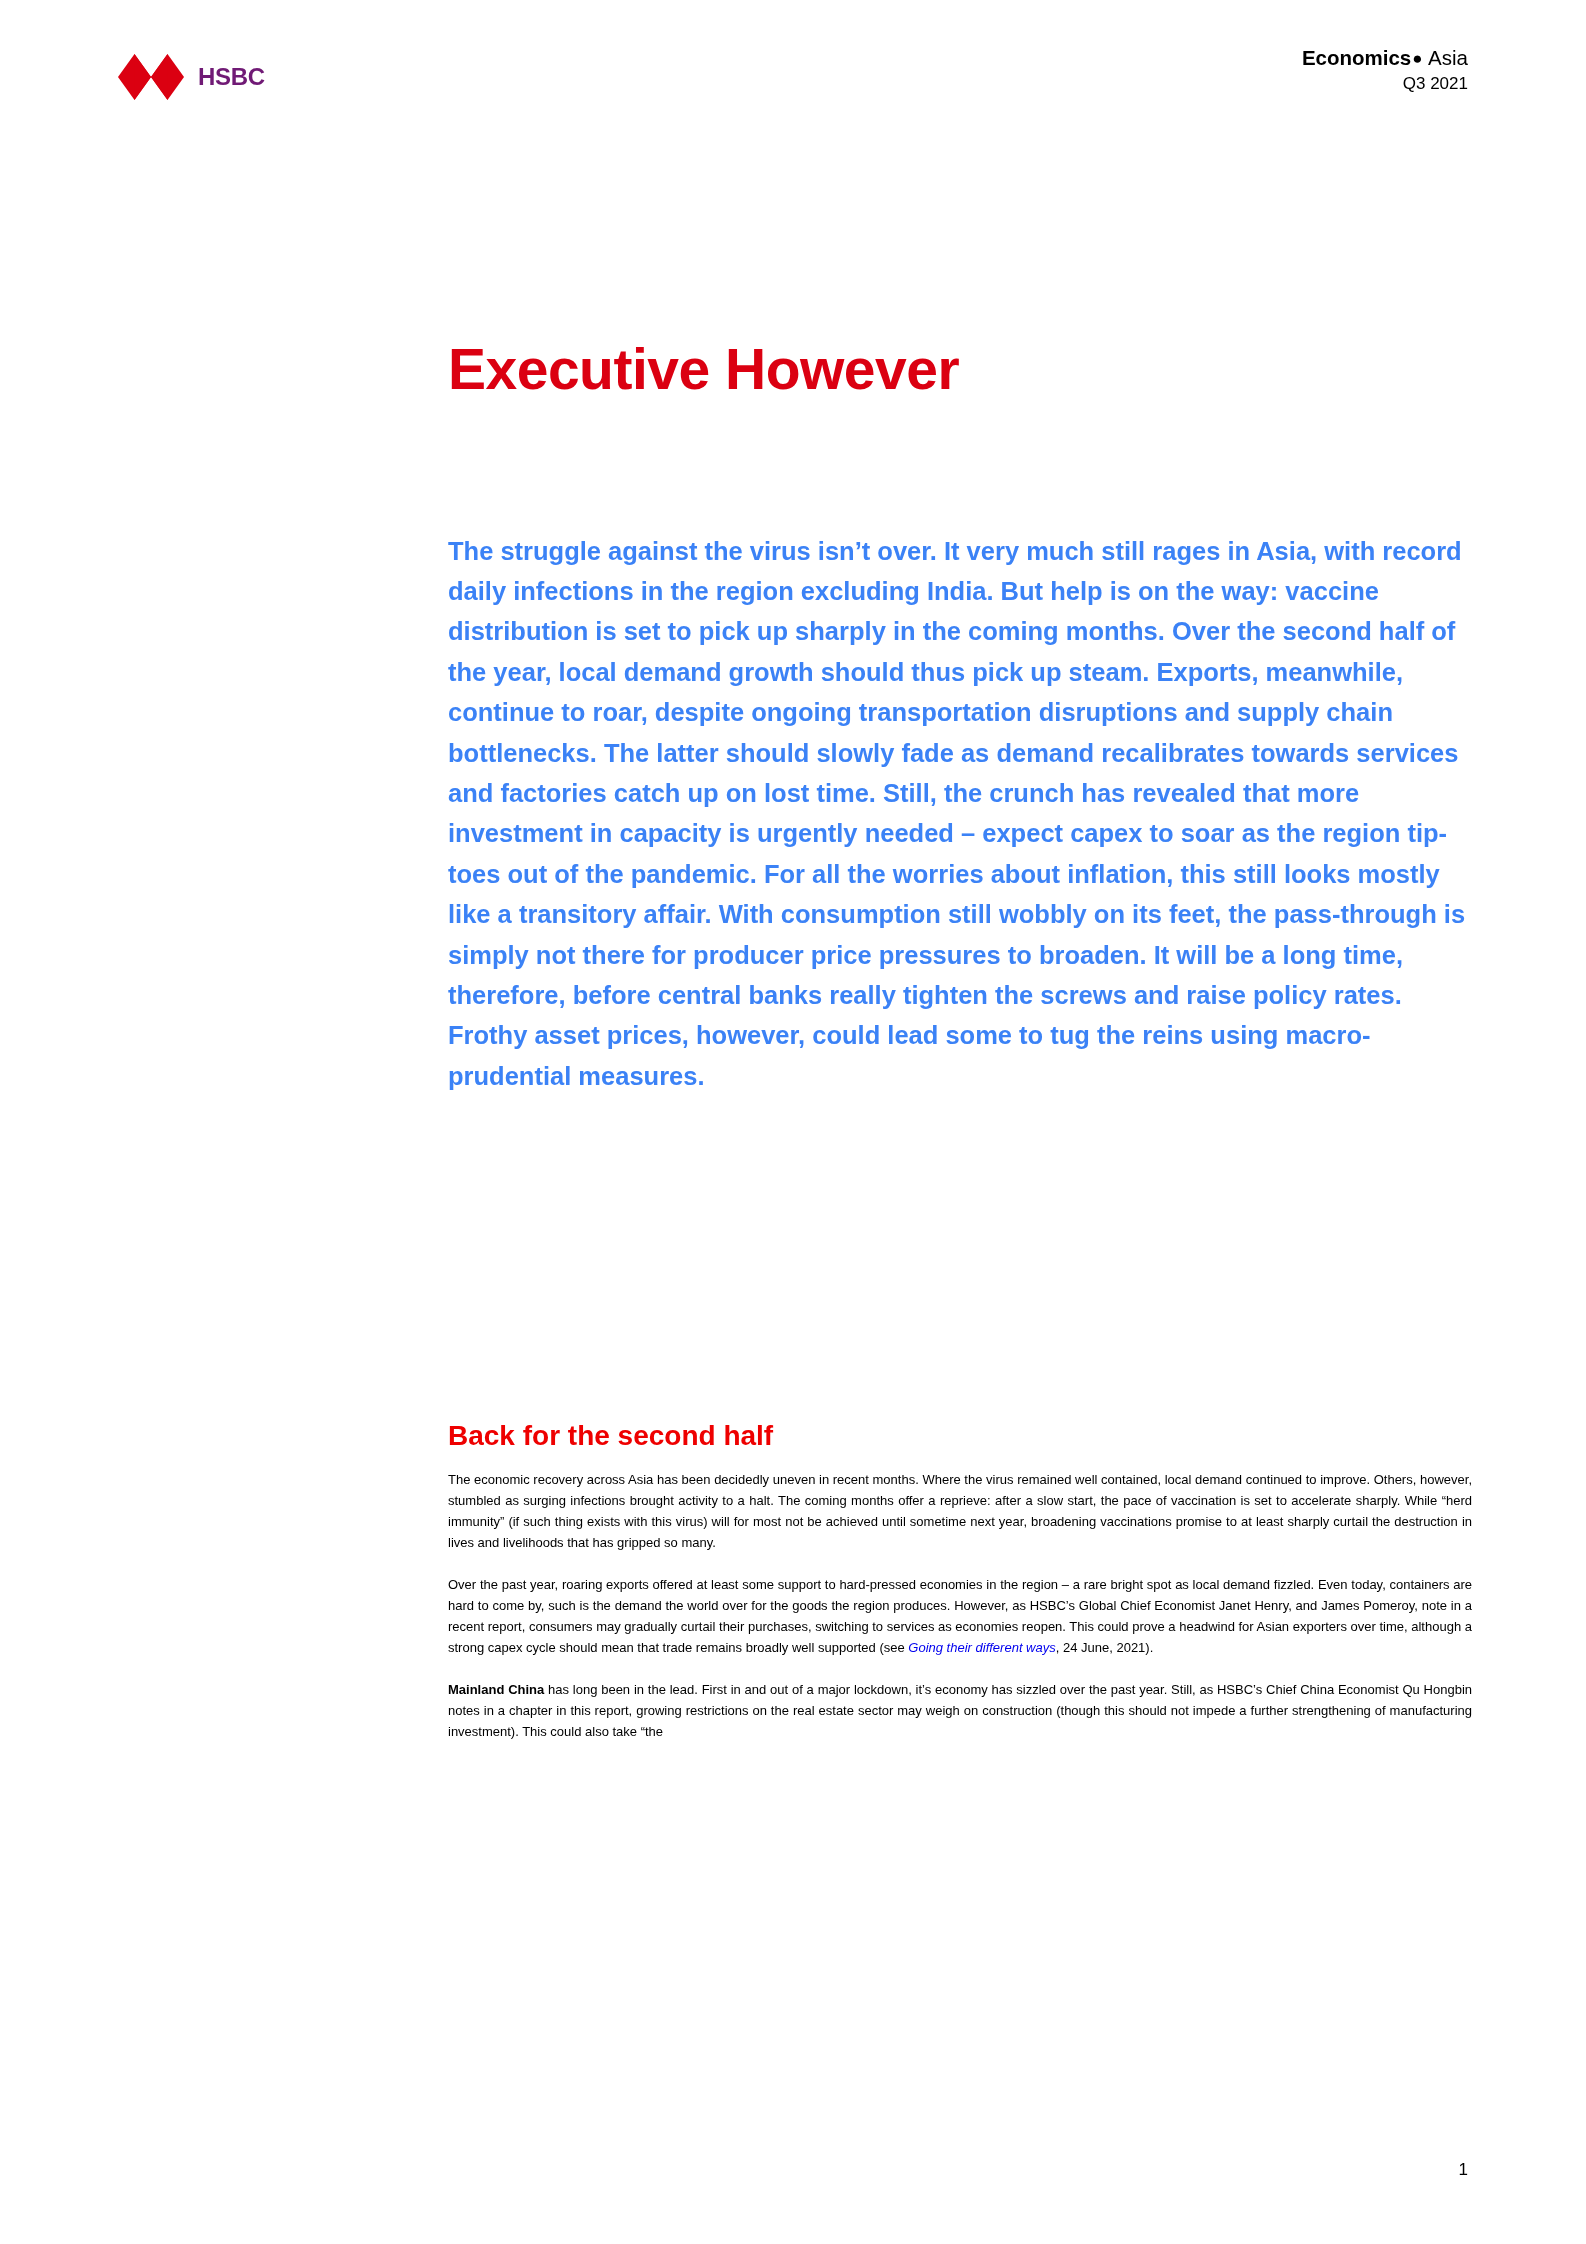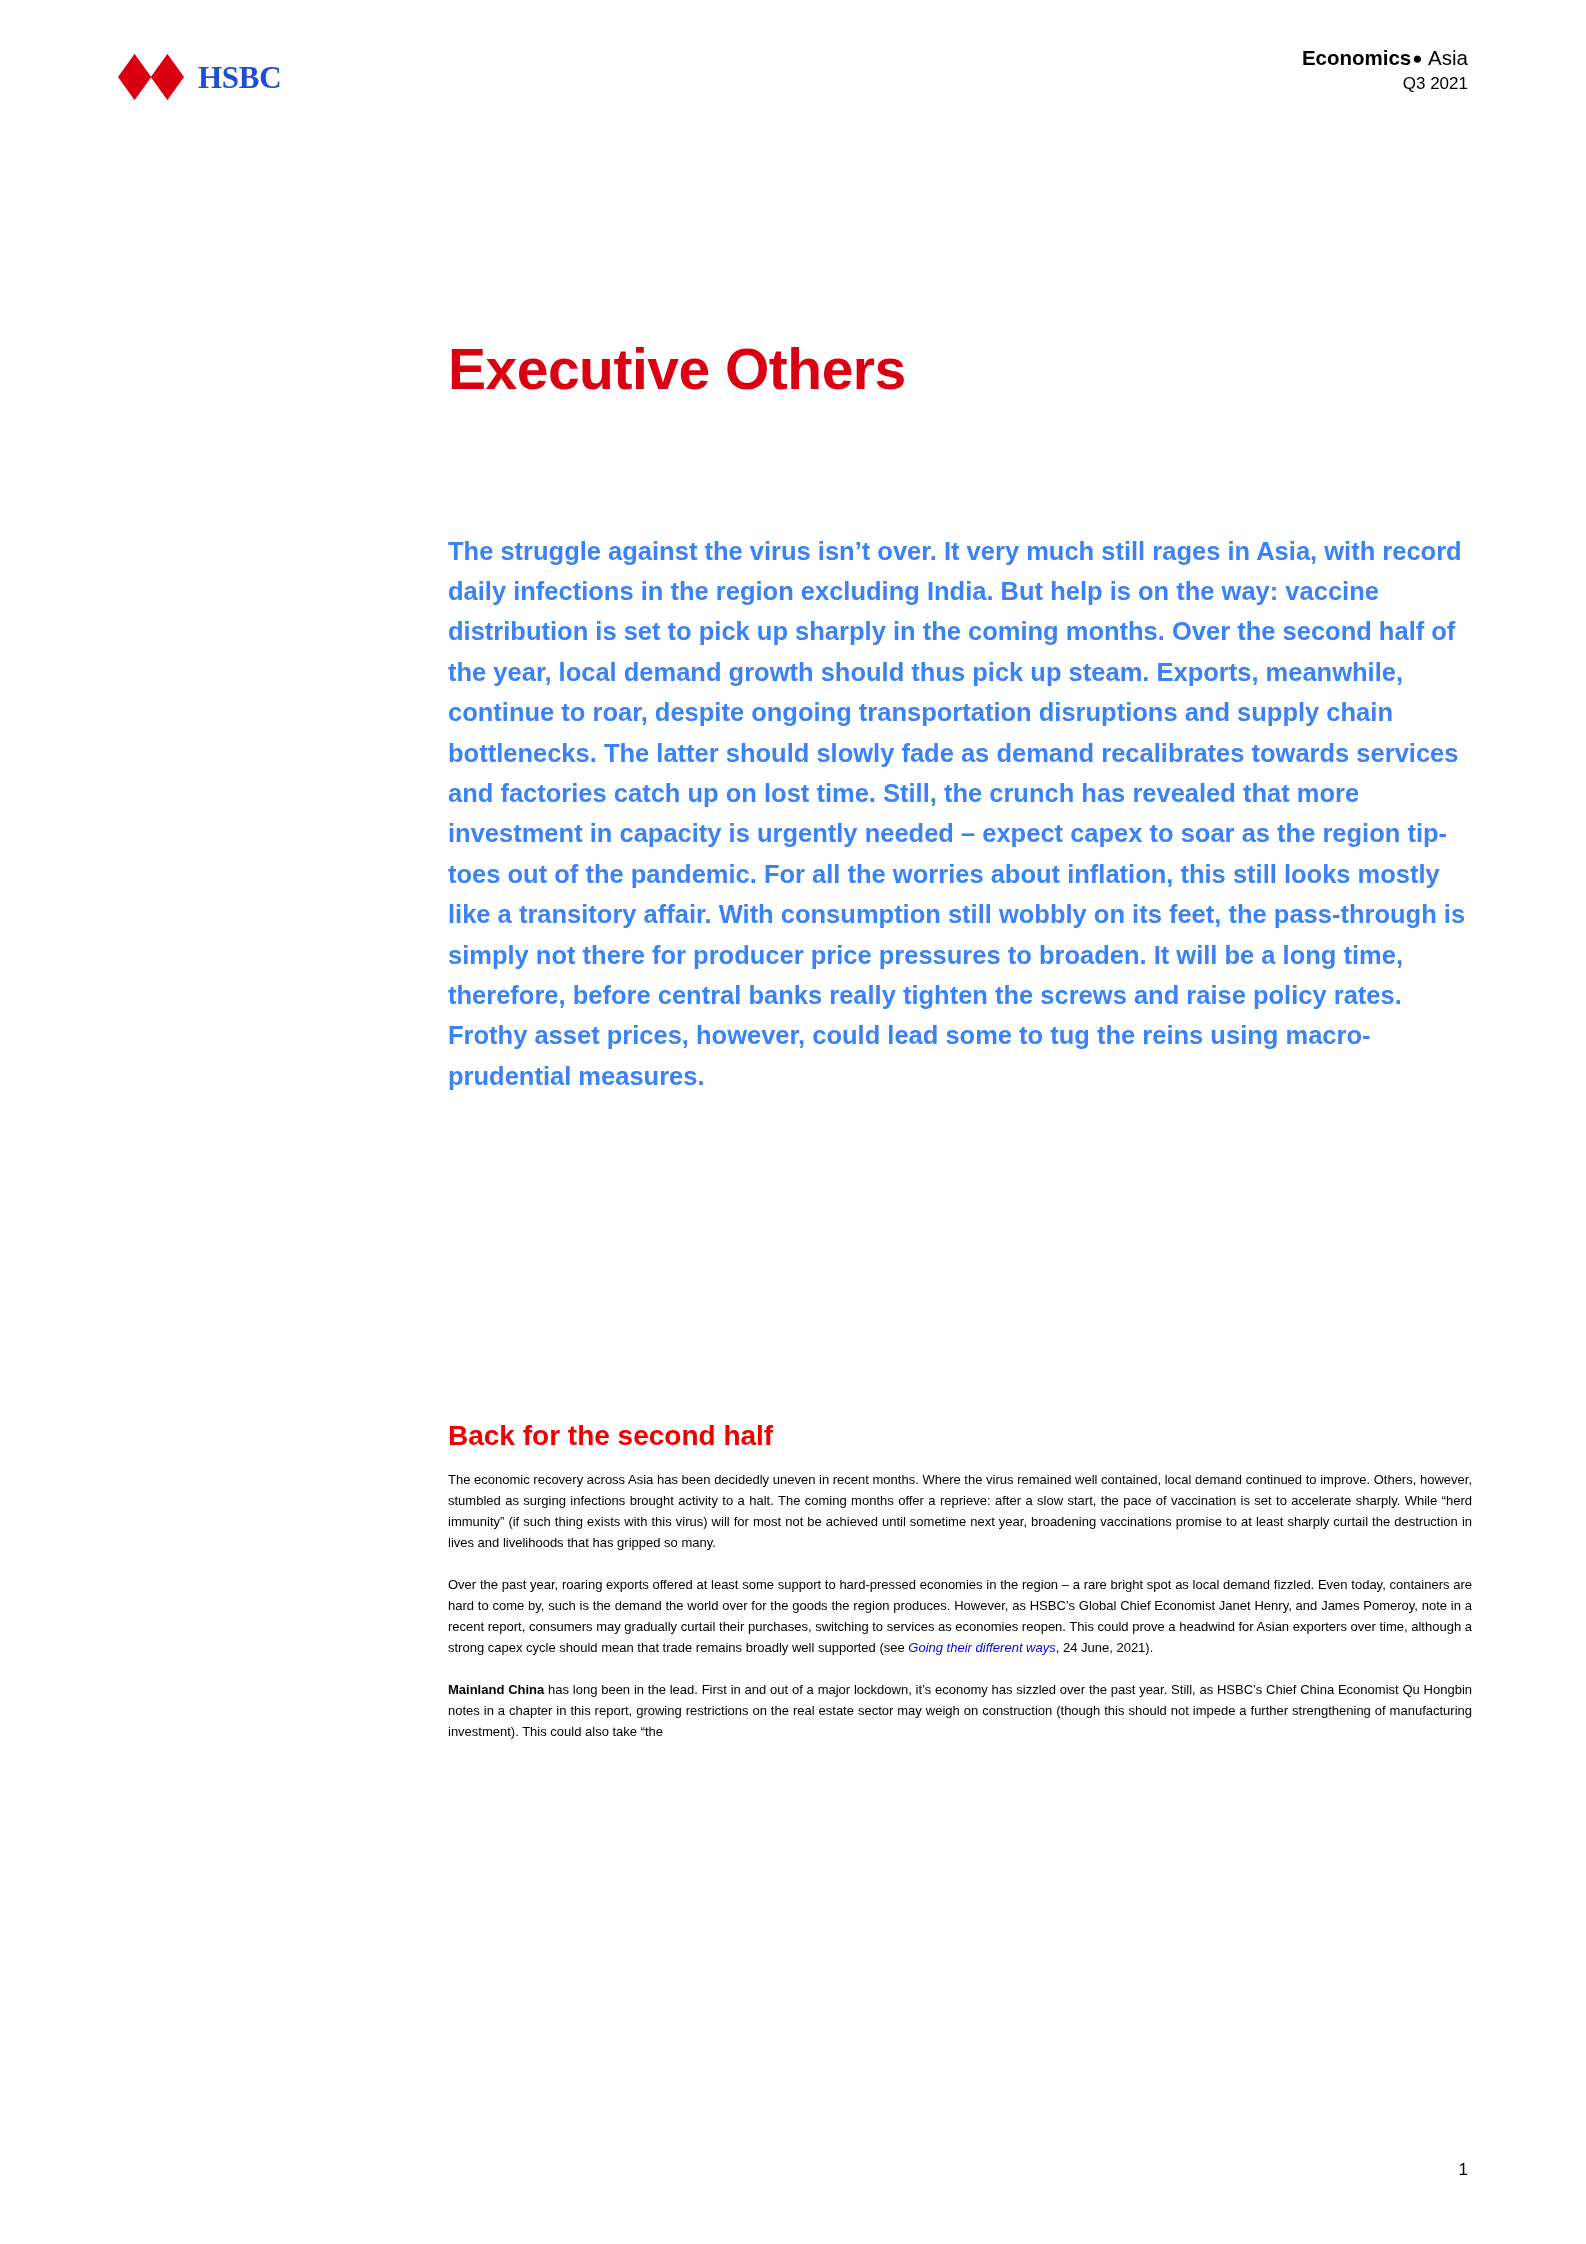--- a/index.html
+++ b/index.html
@@ -35,26 +35,25 @@
     display: flex;
     align-items: center;
     gap: 14px;
   }
   .hsbc-hex {
     width: 66px;
     height: 66px;
     display: block;
   }
   .hsbc-word {
-    font-size: 31px;
+    font-size: 24px;
     font-weight: bold;
     letter-spacing: -0.3px;
-    color: #1d4ed8;
+    color: #701a75;
     line-height: 1;
-    font-family: Liberation Serif, serif;
   }
   .header-right {
     position: absolute;
     right: 118px;
     top: 0;
     text-align: right;
     line-height: 1.38;
     margin-left: 17px;
   }
   .hdr-line1 {
@@ -166,21 +165,21 @@
 
     <div class="header-right">
       <div class="hdr-line1"><span class="bold">Economics</span><span class="hdr-dot">●</span><span> Asia</span></div>
       <div class="hdr-line2">Q3 2021</div>
     </div>
 
   </div>
 
   <div class="content">
 
-    <h1 class="doc-title">Executive Others</h1>
+    <h1 class="doc-title">Executive However</h1>
 
     <p class="lead">The struggle against the virus isn’t over. It very much still rages in Asia, with record daily infections in the region excluding India. But help is on the way: vaccine distribution is set to pick up sharply in the coming months. Over the second half of the year, local demand growth should thus pick up steam. Exports, meanwhile, continue to roar, despite ongoing transportation disruptions and supply chain bottlenecks. The latter should slowly fade as demand recalibrates towards services and factories catch up on lost time. Still, the crunch has revealed that more investment in capacity is urgently needed – expect capex to soar as the region tip-toes out of the pandemic. For all the worries about inflation, this still looks mostly like a transitory affair. With consumption still wobbly on its feet, the pass-through is simply not there for producer price pressures to broaden. It will be a long time, therefore, before central banks really tighten the screws and raise policy rates. Frothy asset prices, however, could lead some to tug the reins using macro-prudential measures.</p>
 
     <h2 class="section-heading">Back for the second half</h2>
 
     <div class="body-block">
 
       <p class="body-p">The economic recovery across Asia has been decidedly uneven in recent months. Where the virus remained well contained, local demand continued to improve. Others, however, stumbled as surging infections brought activity to a halt. The coming months offer a reprieve: after a slow start, the pace of vaccination is set to accelerate sharply. While “herd immunity” (if such thing exists with this virus) will for most not be achieved until sometime next year, broadening vaccinations promise to at least sharply curtail the destruction in lives and livelihoods that has gripped so many.</p>
 
       <p class="body-p"><span>Over the past year, roaring exports offered at least some support to hard-pressed economies in the region – a rare bright spot as local demand fizzled. Even today, containers are hard to come by, such is the demand the world over for the goods the region produces. However, as HSBC’s Global Chief Economist Janet Henry, and James Pomeroy, note in a recent report, consumers may gradually curtail their purchases, switching to services as economies reopen. This could prove a headwind for Asian exporters over time, although a strong capex cycle should mean that trade remains broadly well supported (see </span><span class="link">Going their different ways</span><span>, 24 June, 2021).</span></p>

